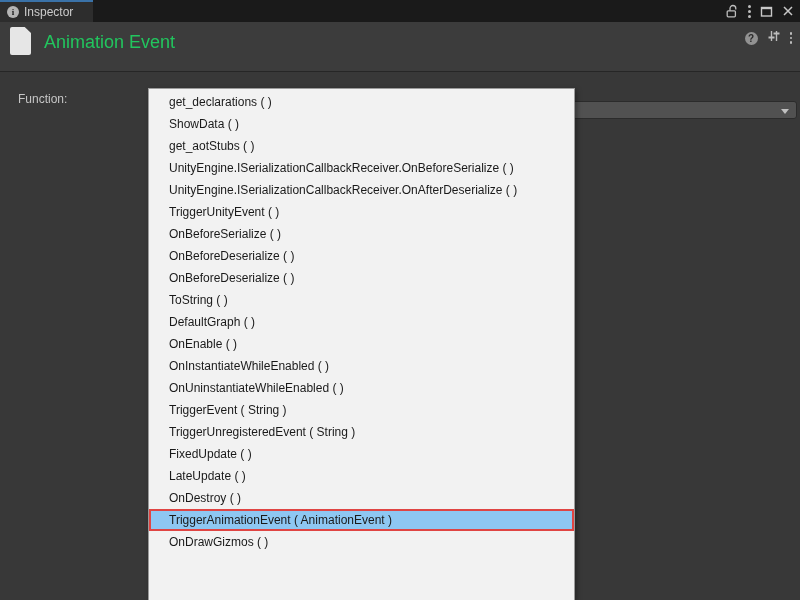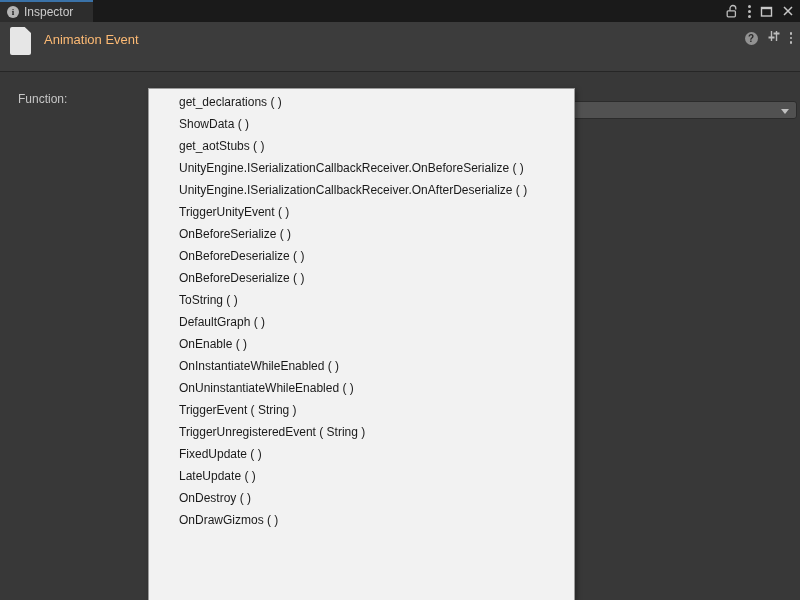--- a/index.html
+++ b/index.html
@@ -17,21 +17,21 @@
     font-family:"Liberation Serif", serif; flex:0 0 12px; }
   .topbar-icons { position:absolute; right:6px; top:0; height:22px; display:flex;
     align-items:center; gap:9px; }
   .topbar-icons svg { display:block; }
 
   
   .header { position:absolute; left:0; top:22px; width:800px; height:50px; background:#3c3c3c;
     border-bottom:1px solid #262626; }
   .doc-icon { position:absolute; left:10px; top:5px; width:21px; height:28px; background:#e6e6e6;
     clip-path:polygon(0 0, 70% 0, 100% 21%, 100% 100%, 0 100%); border-radius:2px; }
-  .comp-title { position:absolute; left:44px; top:10px; font-size:13px; color:#fdba74; }
+  .comp-title { position:absolute; left:44px; top:10px; font-size:18px; color:#22c55e; }
   .header-icons { position:absolute; right:8px; top:7px; display:flex; align-items:center; gap:9px; }
   .help-icon { width:13px; height:13px; border-radius:50%; background:#929292; color:#2b2b2b;
     font-size:10px; font-weight:bold; line-height:13px; text-align:center; }
 
   .kebab { display:inline-flex; flex-direction:column; gap:2px; }
   .kebab i { width:3px; height:3px; border-radius:50%; background:#bdbdbd; }
   .kebab.small i { width:2.5px; height:2.5px; }
 
   
   .func-label { position:absolute; left:18px; top:80px; font-size:12px; color:#c6c6c6;margin-top:12px; }
@@ -40,21 +40,21 @@
     color:#dcdcdc; font-size:11px; line-height:16px; padding-left:6px; white-space:nowrap;
     overflow:hidden;margin-top:24px; }
   .dd-arrow { position:absolute; right:7px; top:7px; width:0; height:0;
     border-left:4px solid transparent; border-right:4px solid transparent;
     border-top:5px solid #c0c0c0; }
 
   
   .popup { position:absolute; left:148px; top:88px; width:427px; height:512px;
     background:#f2f2f2; border:1px solid #9b9b9b; border-bottom:none;
     padding-top:2px; overflow:hidden; box-shadow:2px 2px 5px rgba(0,0,0,0.35); }
-  .menu-item { height:22px; line-height:22px; padding-left:30px; font-size:12px;
+  .menu-item { height:22px; line-height:22px; padding-left:20px; font-size:12px;
     color:#1a1a1a; white-space:nowrap; cursor:default; }
 </style>
 </head>
 <body>
 
 <div id="root">
 
   <div class="topbar">
     <div class="tab">
       <span class="info-icon">i</span>
@@ -126,16 +126,17 @@
       <div class="menu-item">ToString ( )</div>
       <div class="menu-item">DefaultGraph ( )</div>
       <div class="menu-item">OnEnable ( )</div>
       <div class="menu-item">OnInstantiateWhileEnabled ( )</div>
       <div class="menu-item">OnUninstantiateWhileEnabled ( )</div>
       <div class="menu-item">TriggerEvent ( String )</div>
       <div class="menu-item">TriggerUnregisteredEvent ( String )</div>
       <div class="menu-item">FixedUpdate ( )</div>
       <div class="menu-item">LateUpdate ( )</div>
       <div class="menu-item">OnDestroy ( )</div>
+      <div class="menu-item" style="background: rgb(142, 199, 242); box-shadow: rgb(224, 69, 67) 0px 0px 0px 2px inset;">TriggerAnimationEvent ( AnimationEvent )</div>
       <div class="menu-item">OnDrawGizmos ( )</div>
     </div>
 
 </div>
 
 </body></html>

